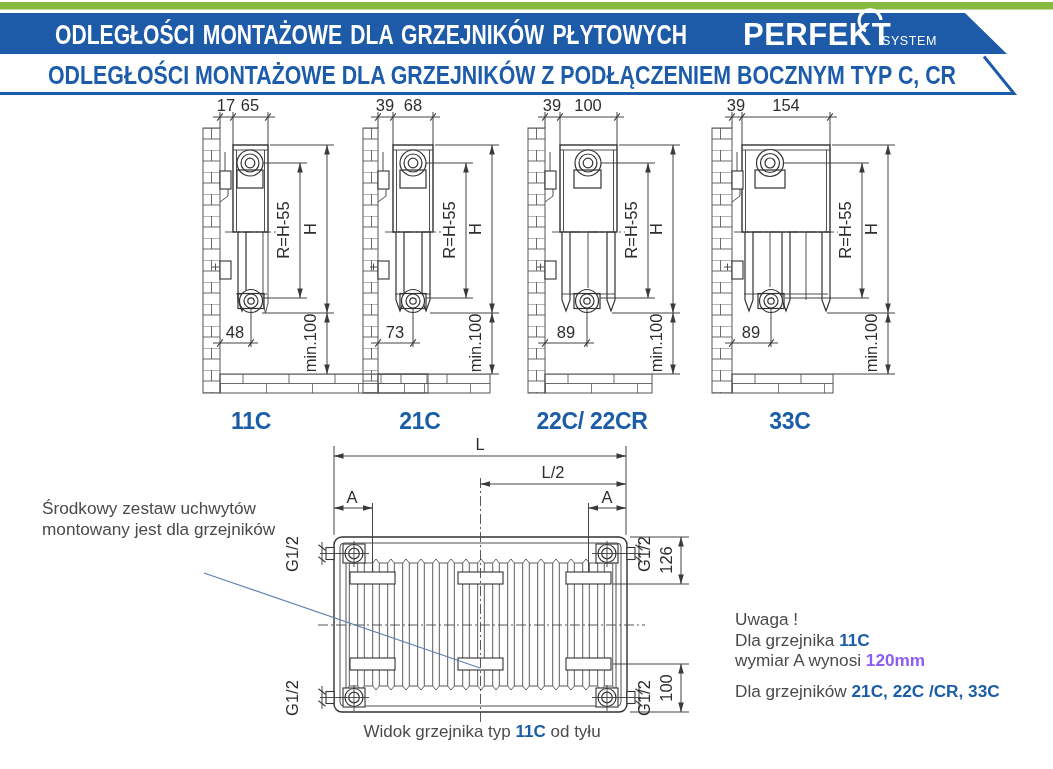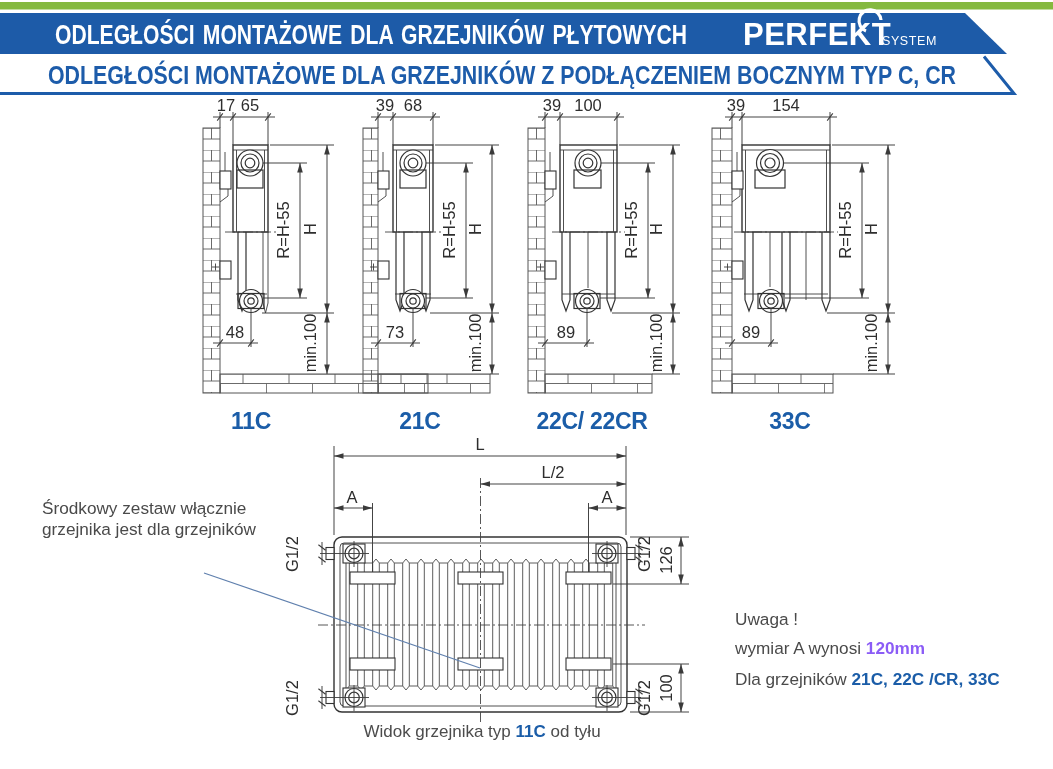--- a/index.html
+++ b/index.html
@@ -19,21 +19,21 @@
   .lnf{fill:none;stroke:#333333;stroke-width:1.2;}
   .lnw{fill:#ffffff;stroke:#333333;stroke-width:1.1;}
   .thin{fill:none;stroke:#3c3c3c;stroke-width:0.9;}
   .rad{fill:#ffffff;stroke:#333333;stroke-width:1.4;}
   .cdash{stroke:#444444;stroke-width:0.9;fill:none;stroke-dasharray:10 3 2 3;}
   .dim{stroke:#3a3a3a;stroke-width:0.95;fill:none;}
   .wallrect{stroke:#555555;stroke-width:1;}
   .pointer{stroke:#6080ae;stroke-width:1.2;fill:none;}
   .sidenote{position:absolute;left:42px;top:498px;font-size:17.2px;line-height:20.5px;color:#4a4a4a;}
   .notice{position:absolute;left:735px;top:609px;font-size:17.2px;line-height:20px;color:#4a4a4a;}
-  .notice .t{margin-bottom:9px;}
+  .notice .t{margin-bottom:1px;}
   .notice .sp{margin-top:11px;text-align:center;}
   .bblue{color:#1b5da8;font-weight:bold;}
   .bdark{color:#8b5cf6;font-weight:bold;}
 </style>
 </head>
 <body>
 
 <div class="stage">
 
 <svg width="1053" height="769" viewBox="0 0 1053 769">
@@ -343,23 +343,24 @@
       <text class="dt" x="672" y="688" transform="rotate(-90 672 688)">100</text>
     </g>
 
     <path d="M204,573 L480,668" class="pointer"></path>
 
     <text class="cap" x="482" y="737"><tspan>Widok grzejnika typ </tspan><tspan class="capb">11C</tspan><tspan> od tyłu</tspan></text>
   </g>
 </svg>
 
 <div class="sidenote">
-  <div>Środkowy zestaw włącznie</div>
-  <div>grzejnika jest dla grzejników</div>
+  <div>Środkowy zestaw uchwytów</div>
+  <div>montowany jest dla grzejników</div>
 </div>
 
 <div class="notice">
   <div class="t">Uwaga !</div>
+  <div><span>Dla grzejnika </span><span class="bblue">11C</span></div>
   <div><span>wymiar A wynosi </span><span class="bdark">120mm</span></div>
   <div class="sp"><span>Dla grzejników </span><span class="bblue">21C, 22C /CR, 33C</span></div>
 </div>
 
 </div>
 
 </body></html>

